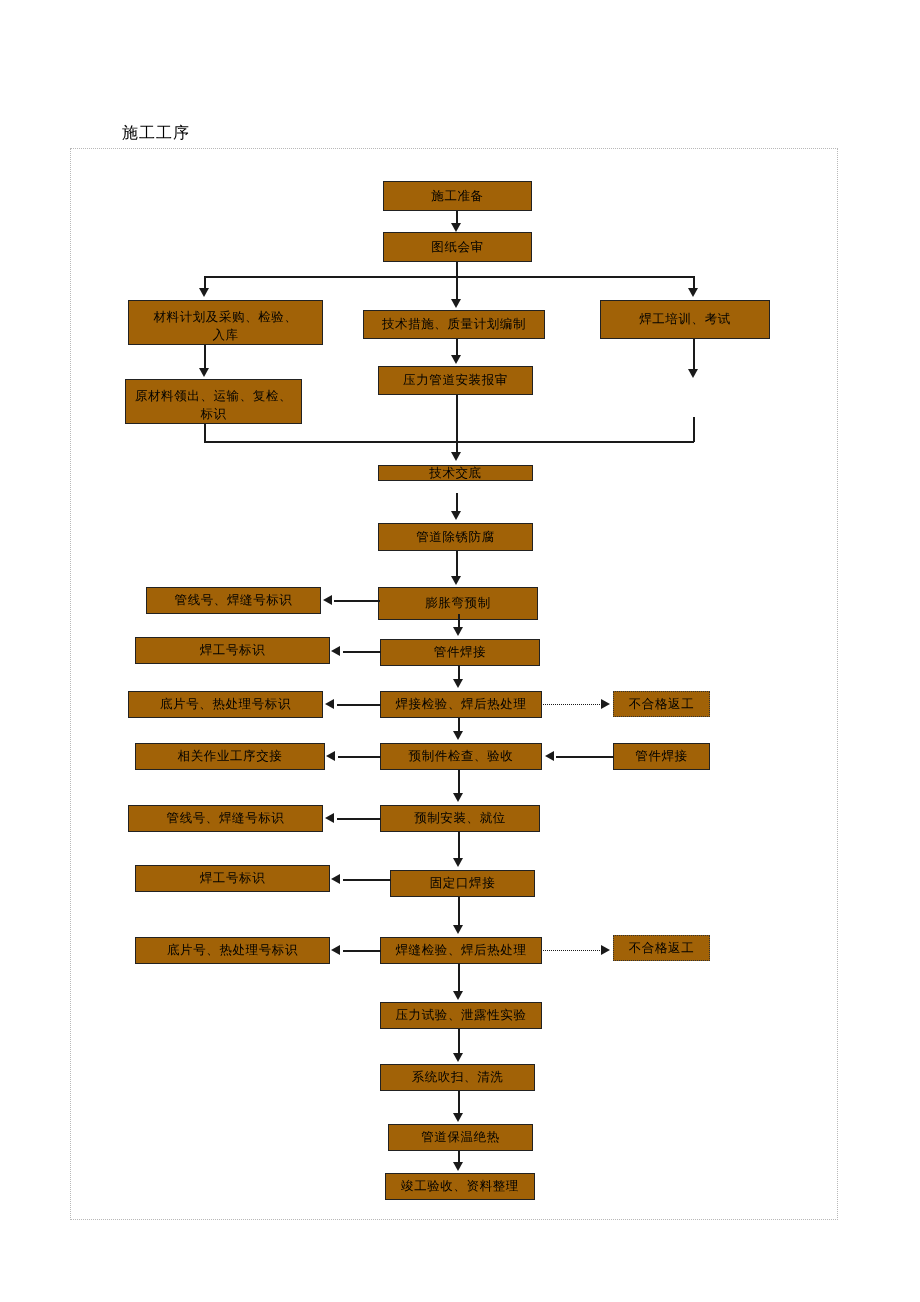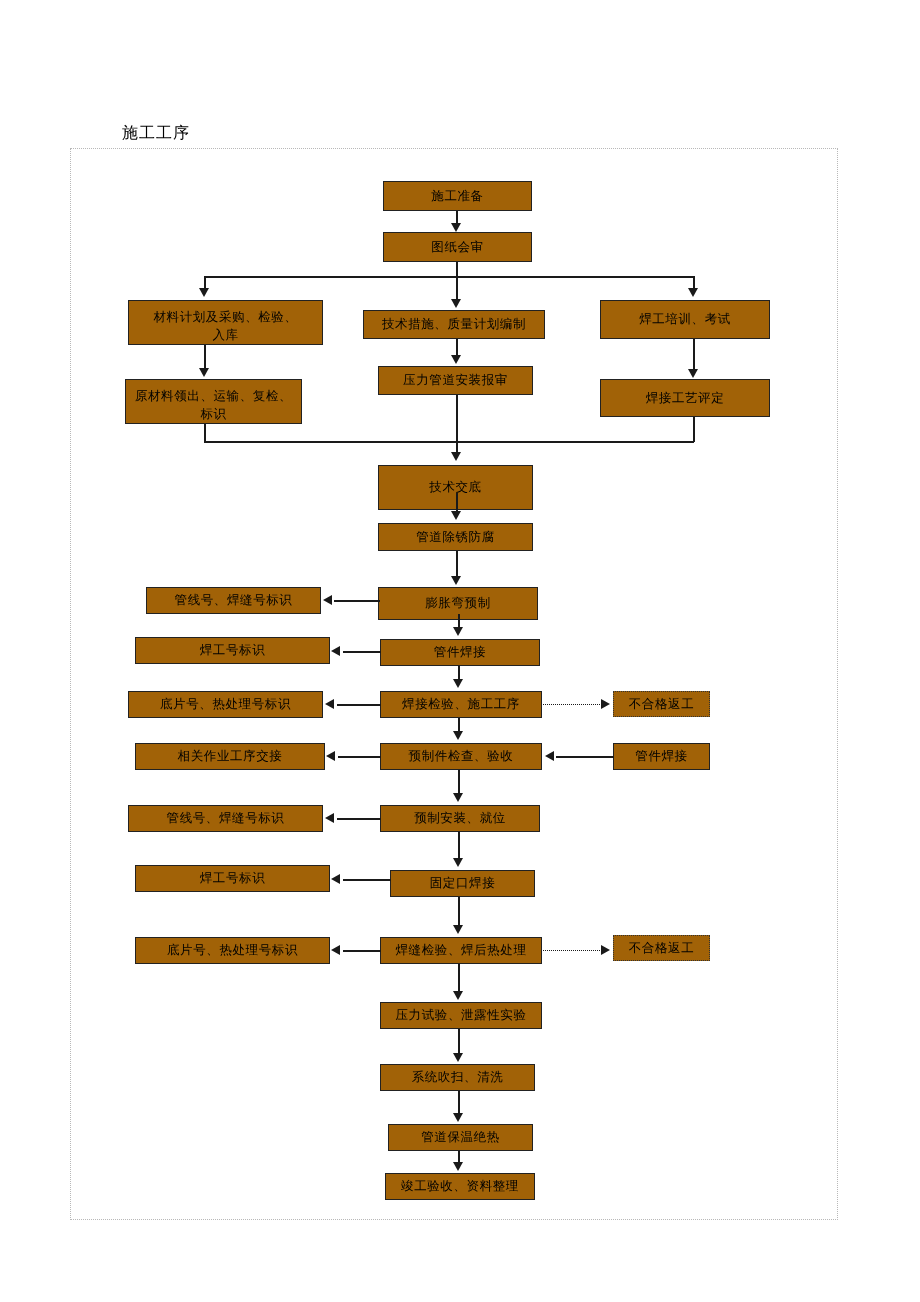--- a/index.html
+++ b/index.html
@@ -107,35 +107,34 @@
 
   <div class="node tall" style="left:128px;top:300px;width:195px;height:45px;">材料计划及采购、检验、
 入库</div>
 
   <div class="node tall" style="left:125px;top:379px;width:177px;height:45px;">原材料领出、运输、复检、标识</div>
 
   <div class="node" style="left:600px;top:300px;width:170px;height:39px;">焊工培训、考试</div>
 
   <div class="node" style="left:378px;top:366px;width:155px;height:29px;">压力管道安装报审</div>
 
-  <div class="node" style="left:600px;top:379px;width:170px;height:38px;">焊接工艺评定</div>
-
-  <div class="node" style="left:378px;top:465px;width:155px;height:45px;">技术交底</div>
+
+  <div class="node" style="left:378px;top:465px;width:155px;height:16px;">技术交底</div>
 
   <div class="node" style="left:378px;top:523px;width:155px;height:28px;">管道除锈防腐</div>
 
   <div class="node" style="left:378px;top:587px;width:160px;height:33px;">膨胀弯预制</div>
 
   <div class="node" style="left:146px;top:587px;width:175px;height:27px;">管线号、焊缝号标识</div>
 
   <div class="node" style="left:380px;top:639px;width:160px;height:27px;">管件焊接</div>
 
   <div class="node" style="left:135px;top:637px;width:195px;height:27px;">焊工号标识</div>
 
-  <div class="node" style="left:380px;top:691px;width:162px;height:27px;">焊接检验、施工工序</div>
+  <div class="node" style="left:380px;top:691px;width:162px;height:27px;">焊接检验、焊后热处理</div>
 
   <div class="node" style="left:128px;top:691px;width:195px;height:27px;">底片号、热处理号标识</div>
 
   <div class="node dotted" style="left:613px;top:691px;width:97px;height:26px;">不合格返工</div>
 
   <div class="node" style="left:380px;top:743px;width:162px;height:27px;">预制件检查、验收</div>
 
   <div class="node" style="left:135px;top:743px;width:190px;height:27px;">相关作业工序交接</div>
 
   <div class="node" style="left:613px;top:743px;width:97px;height:27px;">管件焊接</div>

